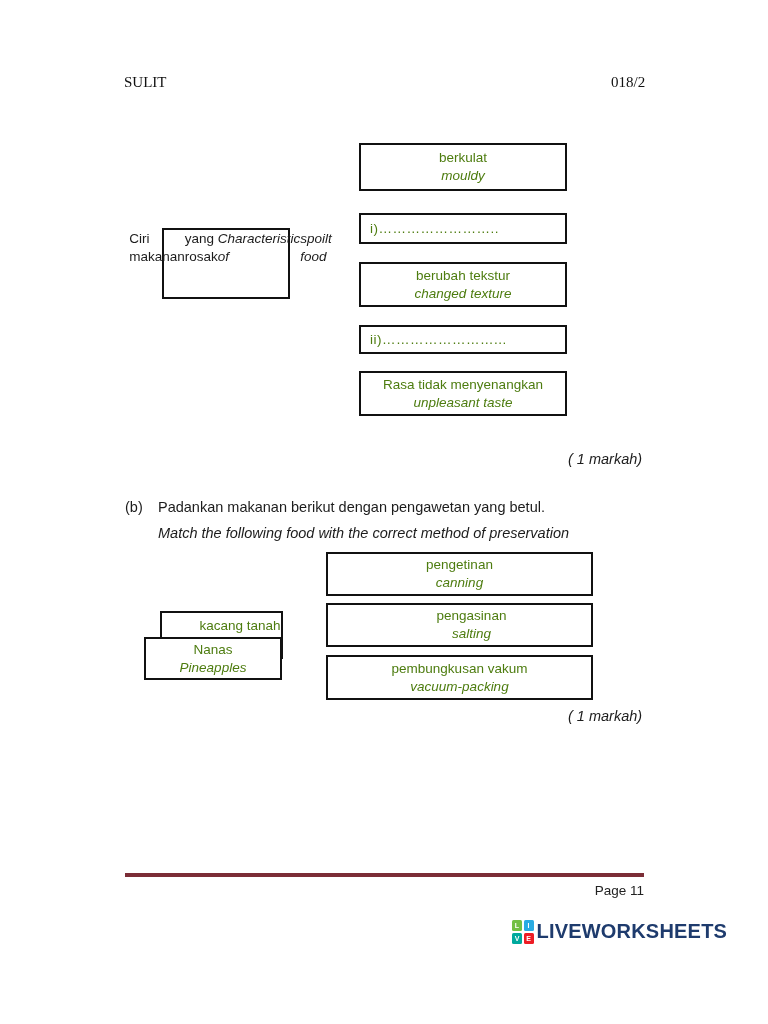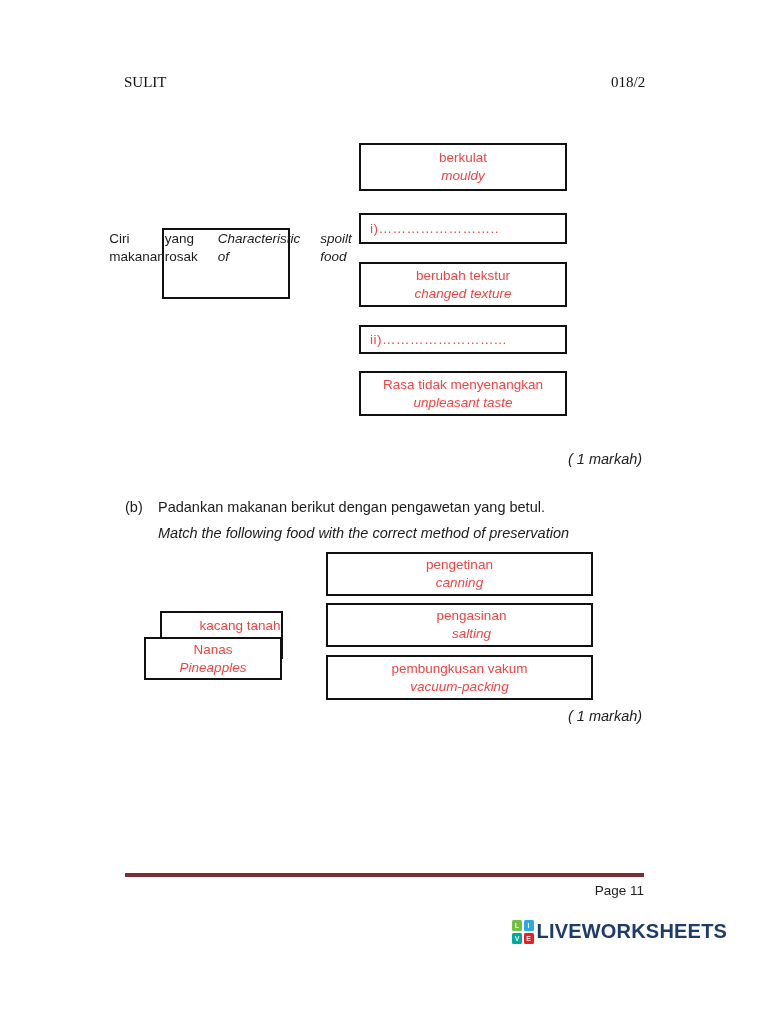--- a/index.html
+++ b/index.html
@@ -8,31 +8,31 @@
     position:relative; width:768px; height:1024px; background:#ffffff;
     font-family:"Liberation Sans", sans-serif; color:#1c1c1c; overflow:hidden;
   }
   .abs { position:absolute; }
   .serif { font-family:"Liberation Serif", serif; font-size:15px; color:#111; }
 
   
   .wbox {
     position:absolute; border:2px solid #111; background:#fff;
     display:flex; flex-direction:column; justify-content:center; align-items:center;
-    font-size:13.5px; line-height:18px; color:#ef4444; text-align:center;
+    font-size:13.5px; line-height:18px; color:#4d7c0f; text-align:center;
   }
   .wbox .it { font-style:italic; }
   .wbox.blank { align-items:flex-start; padding-left:9px; font-size:13.5px; letter-spacing:0.5px; }
 
   .srcbox {
     position:absolute; left:162px; top:228px; width:128px; height:71px;
     border:2.5px solid #111; background:#fff; display:flex; flex-direction:row;
     justify-content:center; padding-left:9px; font-size:13.5px; line-height:17.5px;
   }
-  .srcbox .it { font-style:italic;margin-left:20px; }
+  .srcbox .it { font-style:italic; }
 
   .marks { position:absolute; font-style:italic; font-size:14.5px; color:#1c1c1c; }
 
   .qline { position:absolute; font-size:14.5px; color:#1c1c1c; }
   .qline.it { font-style:italic; }
 
   .divider {
     position:absolute; left:125px; top:873px; width:519px; height:3px;
     border-top:2px solid #7b2d36; border-bottom:2px solid #7b2d36; background:#fff;
   }

